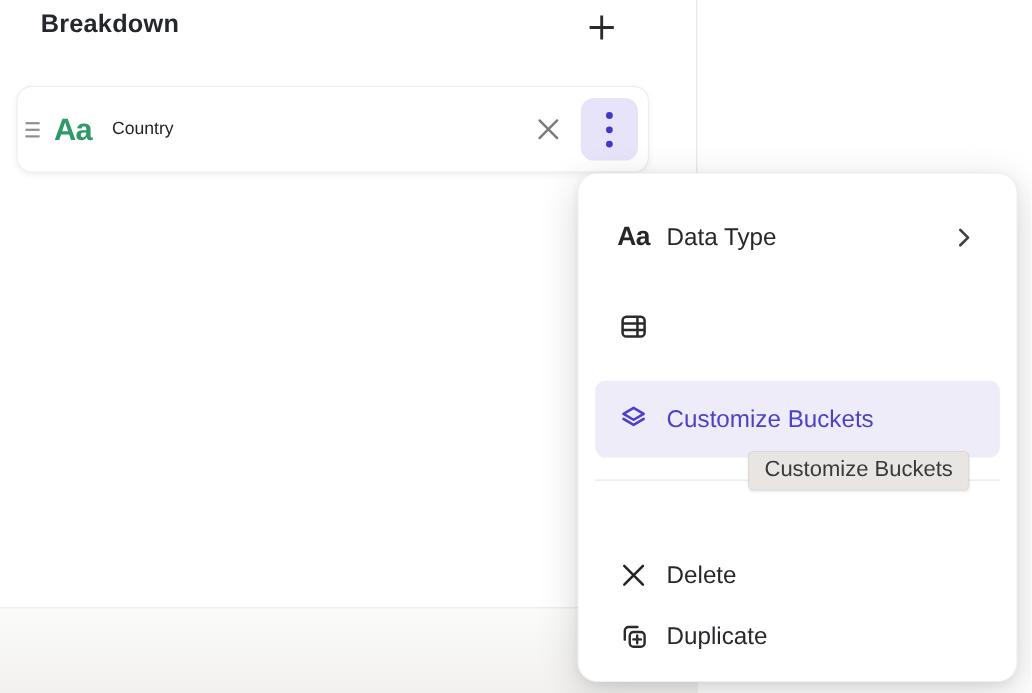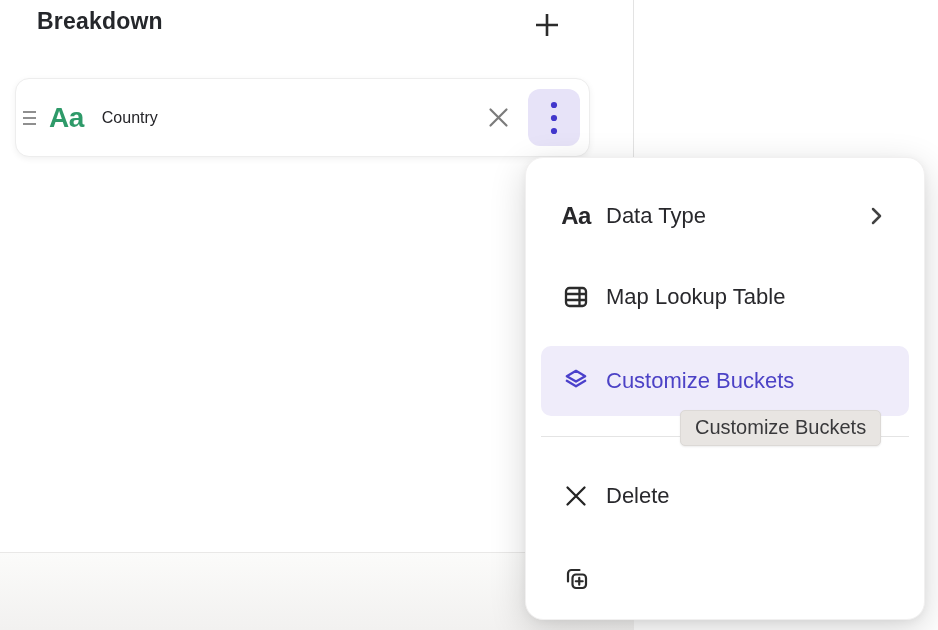--- a/index.html
+++ b/index.html
@@ -81,21 +81,21 @@
   .aa-glyph { font-size: 24px; font-weight: 600; color: #27272a; letter-spacing: -0.5px; }
   .mi-label { margin-left: 14px; font-size: 22px; color: #28282c; }
   .mi-chevron { margin-left: auto; display: flex; }
   .menu-item.highlighted {
     height: 70px; margin: 9px 15px 0;
     padding: 0 25px 0 19px;
     background: #efecfa; border-radius: 10px;
   }
   .menu-item.highlighted .mi-label { color: #4c42c6; font-weight: 500; }
   .menu-divider { height: 1px; margin: 20px 15px 0; background: #e4e4e4; }
-  .menu-item.delete-row { margin-top: 19px; height: 80px; }
+  .menu-item.delete-row { margin-top: 19px; height: 80px; align-items: flex-end; }
   .menu-item.tall { height: 84px; }
   .tooltip {
     position: absolute; left: 154px; top: 252px;
     padding: 4px 14px 5px;
     background: #e8e5e2;
     border: 1px solid #dcd9d6;
     border-radius: 5px;
     font-size: 20px; line-height: 25px; color: #39393b;
     white-space: nowrap; z-index: 6;
     box-shadow: 0 1px 2px rgba(0,0,0,0.08);
@@ -154,21 +154,20 @@
       </span>
     </div>
 
     <div class="menu-item">
       <span class="mi-icon">
         <svg width="28" height="28" viewBox="0 0 28 28">
           <rect x="4" y="5" width="20" height="18" rx="3.5" stroke="#2b2b2b" stroke-width="2.3" fill="none"></rect>
           <path d="M4 11 H24 M4 17 H24 M17.5 5 V23" stroke="#2b2b2b" stroke-width="2.3" fill="none"></path>
         </svg>
       </span>
-      <span class="mi-label">Map Lookup Table</span>
     </div>
 
     <div class="menu-item highlighted">
       <span class="mi-icon">
         <svg width="28" height="28" viewBox="0 0 28 28">
           <path d="M14 3.8 L23.2 9.2 L14 14.6 L4.8 9.2 Z" stroke="#4b40cb" stroke-width="2.3" stroke-linejoin="round" fill="none"></path>
           <path d="M4.8 13.8 L14 19.3 L23.2 13.8" stroke="#4b40cb" stroke-width="2.3" stroke-linecap="round" stroke-linejoin="round" fill="none"></path>
         </svg>
       </span>
       <span class="mi-label">Customize Buckets</span>
@@ -186,18 +185,19 @@
     </div>
 
     <div class="menu-item tall">
       <span class="mi-icon">
         <svg width="28" height="28" viewBox="0 0 28 28">
           <path d="M17.5 6 H9.5 A3.5 3.5 0 0 0 6 9.5 V17.5" stroke="#2b2b2b" stroke-width="2.2" stroke-linecap="round" fill="none"></path>
           <rect x="10.5" y="10.5" width="13.5" height="13.5" rx="3.5" stroke="#2b2b2b" stroke-width="2.2" fill="#ffffff"></rect>
           <path d="M17.25 13.8 V20.7 M13.8 17.25 H20.7" stroke="#2b2b2b" stroke-width="2.2" stroke-linecap="round" fill="none"></path>
         </svg>
       </span>
+      <span class="mi-label">Duplicate</span>
     </div>
 
     <div class="tooltip">Customize Buckets</div>
   </div>
 
 </div>
 
 </body></html>

